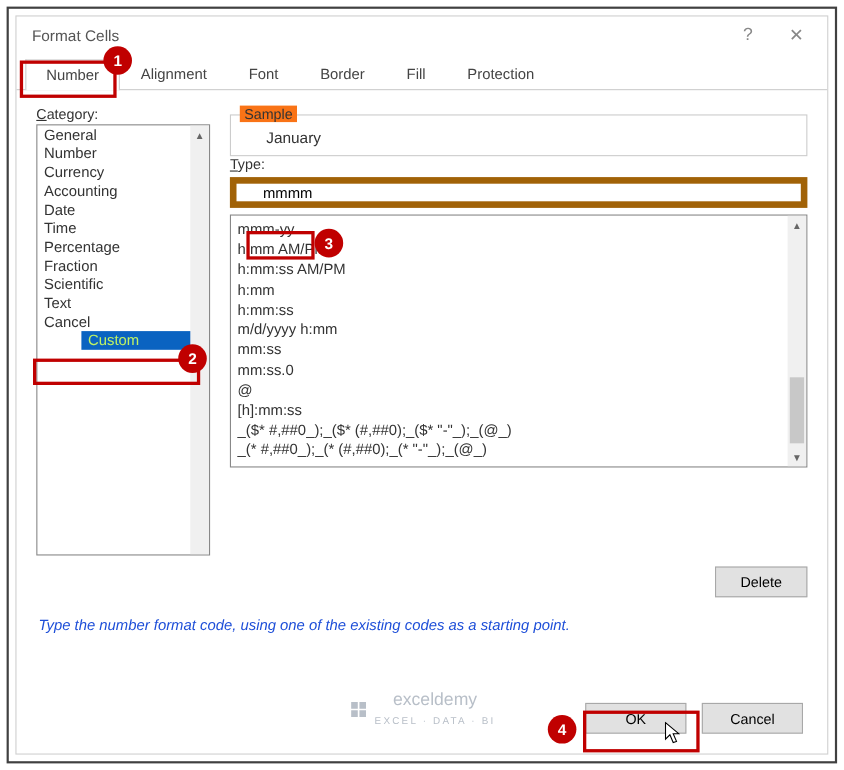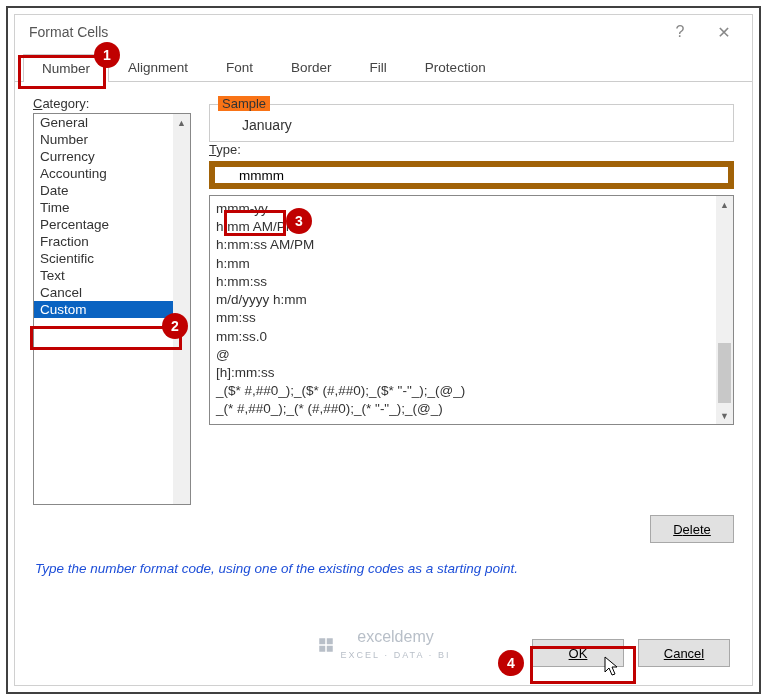--- a/index.html
+++ b/index.html
@@ -74,21 +74,21 @@
   position: relative;
 }
 .cat-scroll {
   position: absolute; right: 0; top: 0; bottom: 0; width: 17px;
   background: #f0f0f0;
 }
 .cat-scroll .arr {
   height: 17px; display: flex; align-items: center; justify-content: center; color: #666; font-size: 9px;
 }
 .cat-item { padding: 1px 6px; cursor: default; }
-.cat-item.selected { background: #0a63c1; color: #ffffff; }
+.cat-item.selected { background: #0a63c1; color: #bef264; margin-left: 40px; }
 .sample-field {
   border: 1px solid #ccc;
   padding: 12px 10px 8px 12px;
   margin-top: 8px;
   position: relative;
 }
 .sample-legend {
   position: absolute; top: -9px; left: 8px; background: #f97316;
   padding: 0 4px; font-size: 13px;
 }
@@ -124,21 +124,20 @@
   background: #c8c8c8;
 }
 .delete-row { text-align: right; margin-top: 10px; padding-right: 18px; }
 .btn {
   min-width: 84px; height: 28px;
   border: 1px solid #a8a8a8;
   background: #e1e1e1;
   font-family: inherit; font-size: 13px;
   padding: 0 14px;
   cursor: pointer;
-  text-decoration: underline;
 }
 .helper {
   padding: 18px 20px 0 20px;
   font-size: 13.5px; color: #1d4ed8; font-style: italic;
 }
 .button-row {
   position: absolute; right: 22px; bottom: 18px;
   display: flex; gap: 14px;
 }
 

